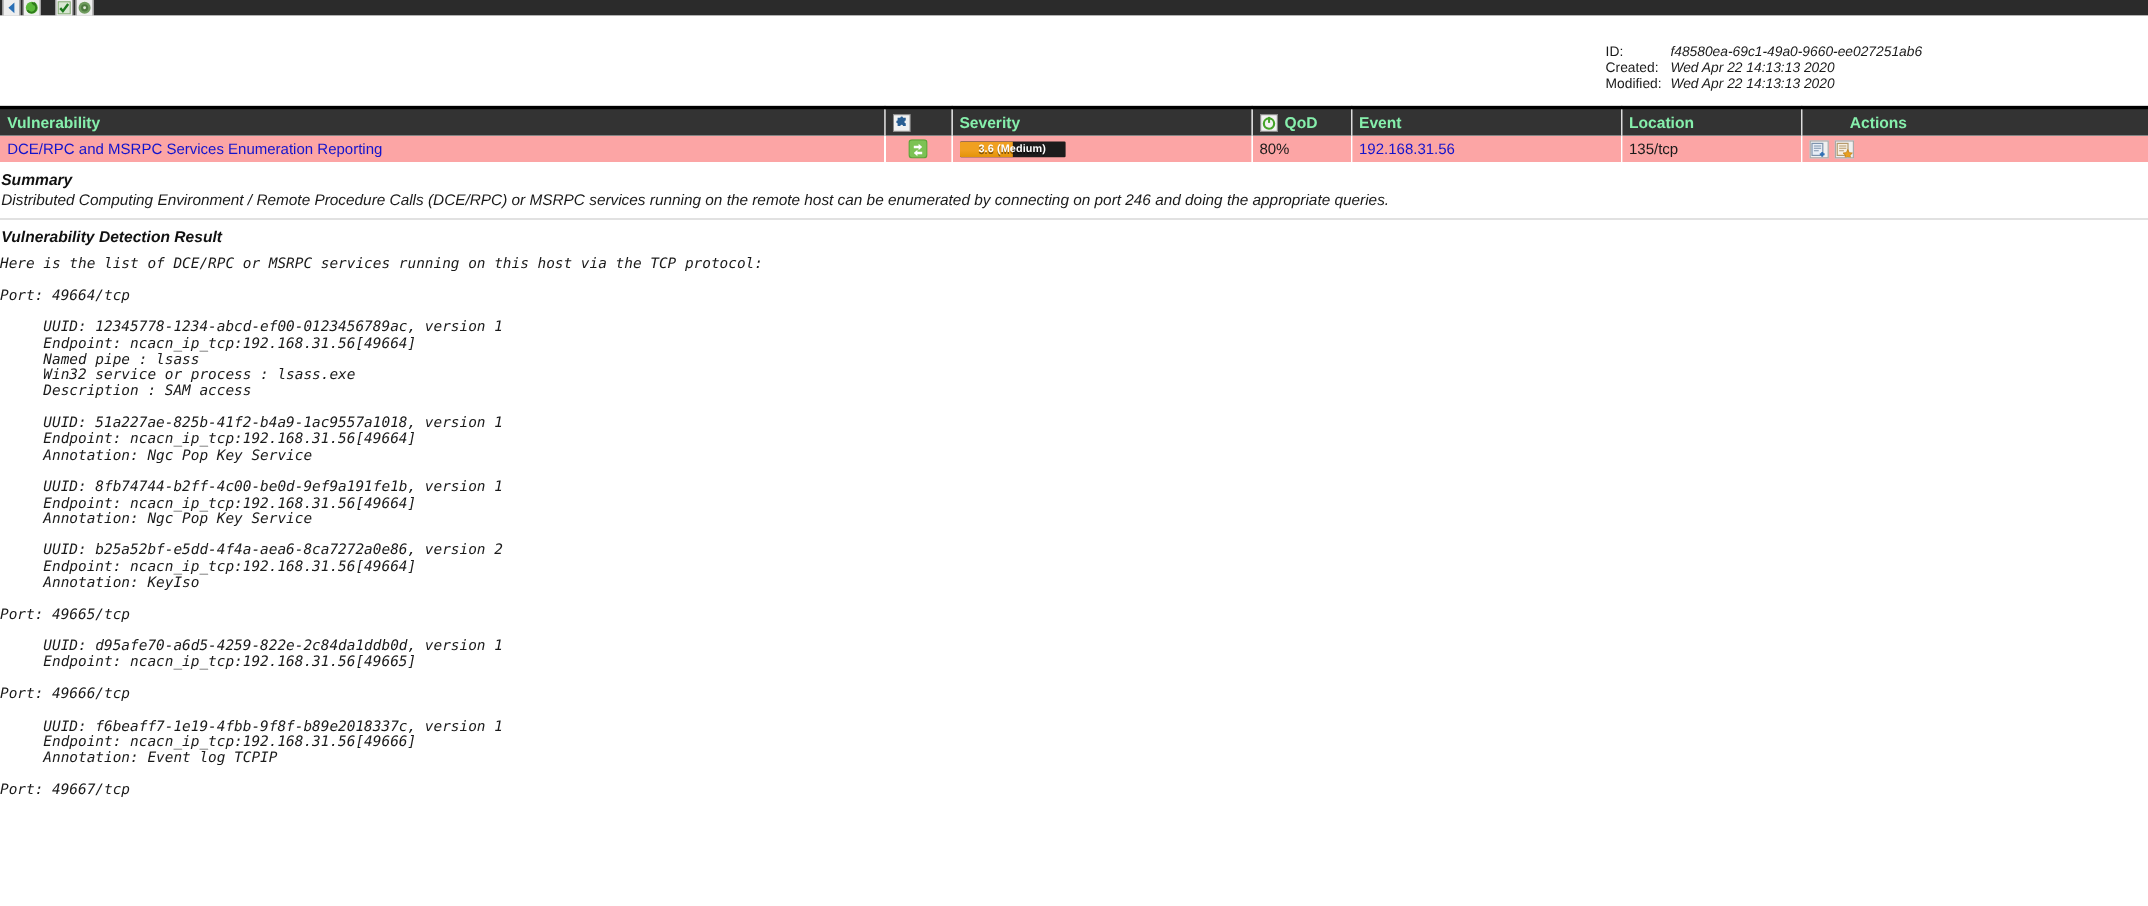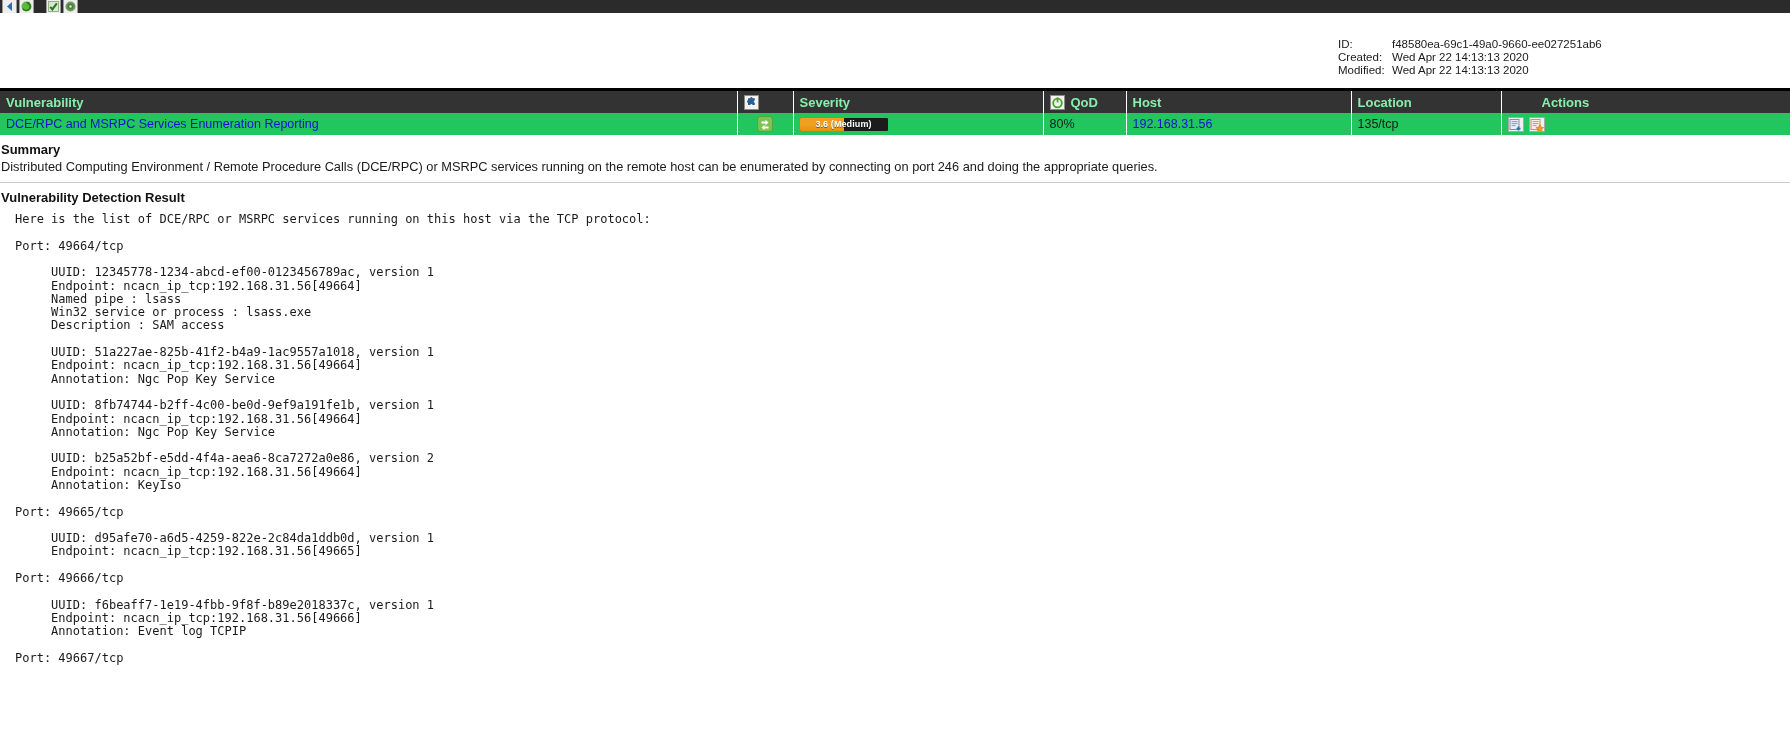--- a/index.html
+++ b/index.html
@@ -73,20 +73,21 @@
     white-space: nowrap;
   }
   #header-meta .meta-row { display: flex; }
   #header-meta .meta-key {
     width: 54px;
     flex: none;
   }
   #header-meta .meta-val {
     white-space: nowrap;
     overflow: hidden;
+    font-style: italic;
   }
 
   
   #results-table {
     width: 100%;
     border-collapse: collapse;
     table-layout: fixed;
     font-size: 12.5px;
     border-top: 3px solid #000000;
   }
@@ -97,21 +98,21 @@
     font-weight: bold;
     font-size: 13px;
     padding: 3px 6px;
     height: 22px;
     border-right: 1px solid #ffffff;
     vertical-align: middle;
     white-space: nowrap;
   }
   #results-table th:last-child { border-right: none; padding-left: 40px; }
   #results-table td {
-    background: #22c55e;
+    background: #fca5a5;
     padding: 3px 6px;
     height: 22px;
     vertical-align: middle;
     border-right: 1px solid #ffffff;
     color: #1a1a1a;
     white-space: nowrap;
     overflow: hidden;
   }
   #results-table td:last-child { border-right: none; }
   .col-vuln     { width: 737px; }
@@ -157,21 +158,21 @@
   .act-icons { display: flex; gap: 5px; align-items: center; }
   .act-icon {
     width: 16px; height: 15px;
     border: 1px solid #a8a8a8;
     background: #f0f0f0;
     display: inline-block;
     position: relative;
   }
 
   
-  #content { padding: 0; }
+  #content { padding: 0; font-style: italic; }
   .section-head {
     font-size: 13px;
     font-weight: bold;
     color: #111111;
     margin: 7px 0 2px 0;
     padding: 0 1px;
   }
   .section-body {
     font-size: 12.8px;
     color: #1a1a1a;
@@ -182,21 +183,21 @@
     border: 0;
     border-top: 1px solid #cdcdcd;
     margin: 7px 0 0 0;
   }
   #detection-pre {
     font-family: "DejaVu Sans Mono", "Liberation Mono", monospace;
     font-size: 12px;
     line-height: 13.3px;
     color: #1a1a1a;
     margin: 8px 0 0 0;
-    padding: 0 15px;
+    padding: 0 0;
     white-space: pre;
   }
 </style>
 </head>
 <body>
 
 <div id="toolbar">
   <div class="tb-group">
     <span class="tb-icon">
       <svg width="13" height="13" viewBox="0 0 13 13">
@@ -281,21 +282,21 @@
             <svg width="15" height="15" viewBox="0 0 15 15" style="vertical-align:middle;display:block">
               <rect x="0.5" y="0.5" width="14" height="14" fill="#f2f2f2" stroke="#8a8a8a" stroke-width="1"></rect>
               <circle cx="7.5" cy="8" r="4.3" fill="none" stroke="#45a329" stroke-width="1.8"></circle>
               <rect x="6.7" y="2.4" width="1.7" height="5" fill="#45a329"></rect>
             </svg>
           </span>
           <span>QoD</span>
         </div>
       </th>
       <th>
-        <span>Host</span>
+        <span>Event</span>
       </th>
       <th>
         <span>Location</span>
       </th>
       <th>
         <span>Actions</span>
       </th>
     </tr>
   </thead>
   <tbody>

